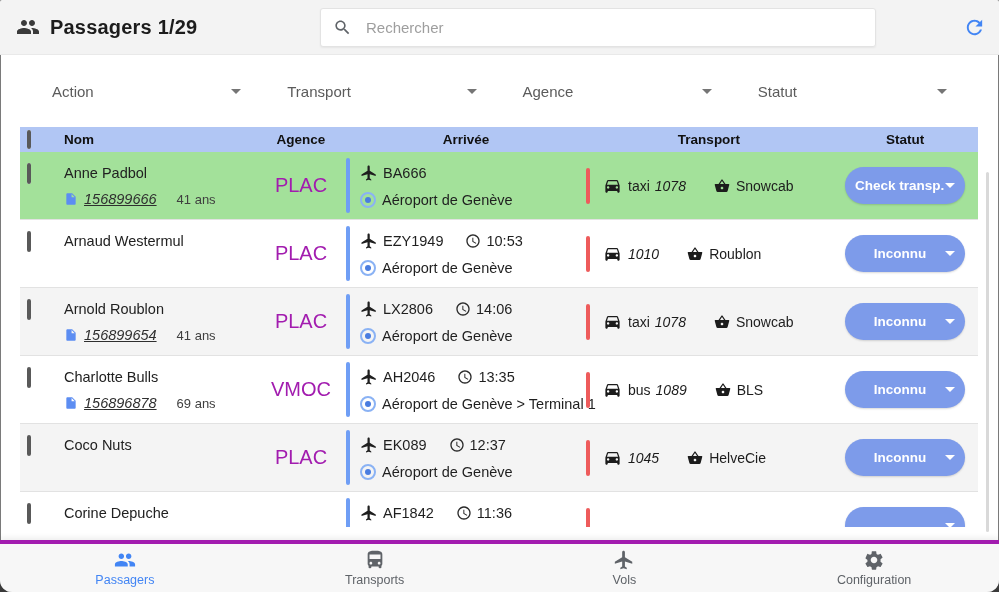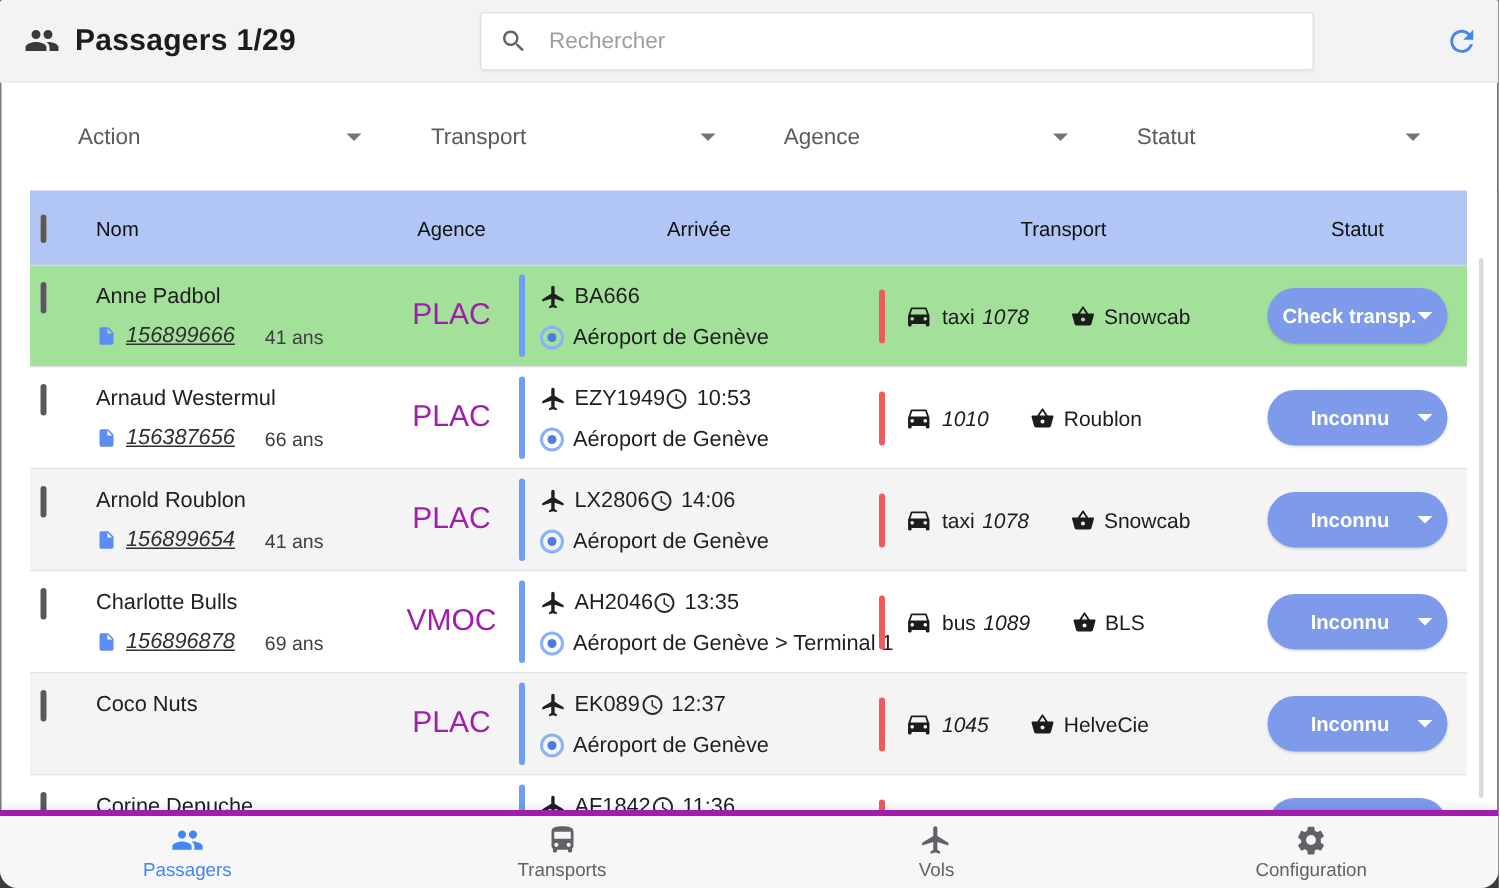--- a/index.html
+++ b/index.html
@@ -29,22 +29,22 @@
   
   .filters { height:72px; background:#fff; display:grid; grid-template-columns:repeat(4,1fr);
              column-gap:46px; padding:0 52px; align-items:center; }
   .filter { display:flex; align-items:center; justify-content:space-between; cursor:pointer;
             color:#5b5b5b; font-size:15px; }
   .caret-down { width:0; height:0; border-left:5px solid transparent; border-right:5px solid transparent;
                 border-top:5px solid #757575; }
   
   .table { margin:0 20px; width:958px; }
   .grid-cols { display:grid; grid-template-columns:36px 200px 90px 240px 246px 146px; }
-  .thead { height:50px; background:var(--thead-bg,#b1c6f4); align-items:center;
-           font-size:13.5px; font-weight:400; color:#101010; }
+  .thead { height:25px; background:var(--thead-bg,#b1c6f4); align-items:center;
+           font-size:13.5px; font-weight:700; color:#101010; }
   .th-center { text-align:center; }
   .th-name { padding-left:8px; }
   .cb { width:18px; height:18px; border:2px solid #595959; border-radius:2px; background:#fff;
         cursor:pointer; }
   .cb-head { margin-left:7px; }
   .tbody { height:375px; overflow:hidden; position:relative; }
   .row { height:68px; border-bottom:1px solid #e2e2e2; background:#fff; cursor:pointer; }
   .row.alt { background:#f4f4f4; }
   .row.highlight { background:var(--highlight-row,#a3e19a); }
   .cb-cell { align-self:start; padding-top:13px; padding-left:7px; }
@@ -54,21 +54,21 @@
   .doc-icon { width:14px; height:16px; fill:var(--doc-icon,#5c8df2); margin-right:6px; }
   .phone-link { font-size:14.5px; font-style:italic; color:#2f2f2f; text-decoration:underline; }
   .age { font-size:13px; color:#3f3f3f; margin-left:20px; }
   .agency-cell { text-align:center; font-size:20px; color:#a21caf; align-self:center; }
   .arrival-cell { position:relative; align-self:stretch; padding:11px 0 0 14px; }
   .vbar-blue { position:absolute; left:0; top:6px; bottom:6px; width:4px; border-radius:2px;
                background:var(--arrival-bar,#6f9ef5); }
   .flight-line { display:flex; align-items:center; line-height:20px; }
   .flight-line .plane { width:18px; height:18px; fill:#1f1f1f; margin-right:5px; }
   .flight-no { font-size:14.5px; color:#1f1f1f; }
-  .time-wrap { display:flex; align-items:center; }
+  .time-wrap { display:flex; align-items:center; margin-left:22px; }
   .time-wrap svg { width:16px; height:16px; fill:#2b2b2b; margin-right:5px; }
   .flight-time { font-size:14.5px; color:#1f1f1f; }
   .loc-line { display:flex; align-items:center; margin-top:9px; }
   .loc-icon { width:16px; height:16px; border-radius:50%; border:2px solid var(--location-ring,#8ab2f4);
               display:flex; align-items:center; justify-content:center; margin-right:6px; flex:0 0 auto; }
   .loc-icon::after { content:""; width:6px; height:6px; border-radius:50%;
                      background:var(--location-dot,#4a7de0); }
   .loc-text { font-size:14.5px; color:#1f1f1f; white-space:nowrap; }
   .transport-cell { position:relative; align-self:stretch; display:flex; align-items:center;
                     padding-left:17px; }
@@ -203,27 +203,20 @@
       <button class="status-btn">
         <span class="status-label">Check transp...</span>
         <span class="caret-white"></span>
       </button>
     </div>
   </div>
         <div class="row grid-cols plain">
     <div class="cb-cell"><span class="cb"></span></div>
     <div class="name-cell">
       <div class="pass-name">Arnaud Westermul</div>
-      <div class="sub-line">
-        <svg class="doc-icon" viewBox="0 0 24 24">
-                <path d="M6 2c-1.1 0-1.99.9-1.99 2L4 20c0 1.1.89 2 1.99 2H18c1.1 0 2-.9 2-2V8l-6-6H6zm7 7V3.5L18.5 9H13z"></path>
-              </svg>
-        <a class="phone-link">156387656</a>
-        <span class="age">66 ans</span>
-      </div>
     </div>
     <div class="agency-cell">PLAC</div>
     <div class="arrival-cell">
       <div class="vbar-blue"></div>
       <div class="flight-line">
         <svg class="plane" viewBox="0 0 24 24">
                 <path d="M21 16v-2l-8-5V3.5c0-.83-.67-1.5-1.5-1.5S10 2.67 10 3.5V9l-8 5v2l8-2.5V19l-2 1.5V22l3.5-1 3.5 1v-1.5L13 19v-5.5l8 2.5z"></path>
               </svg>
         <span class="flight-no">EZY1949</span>
         <span class="time-wrap">

